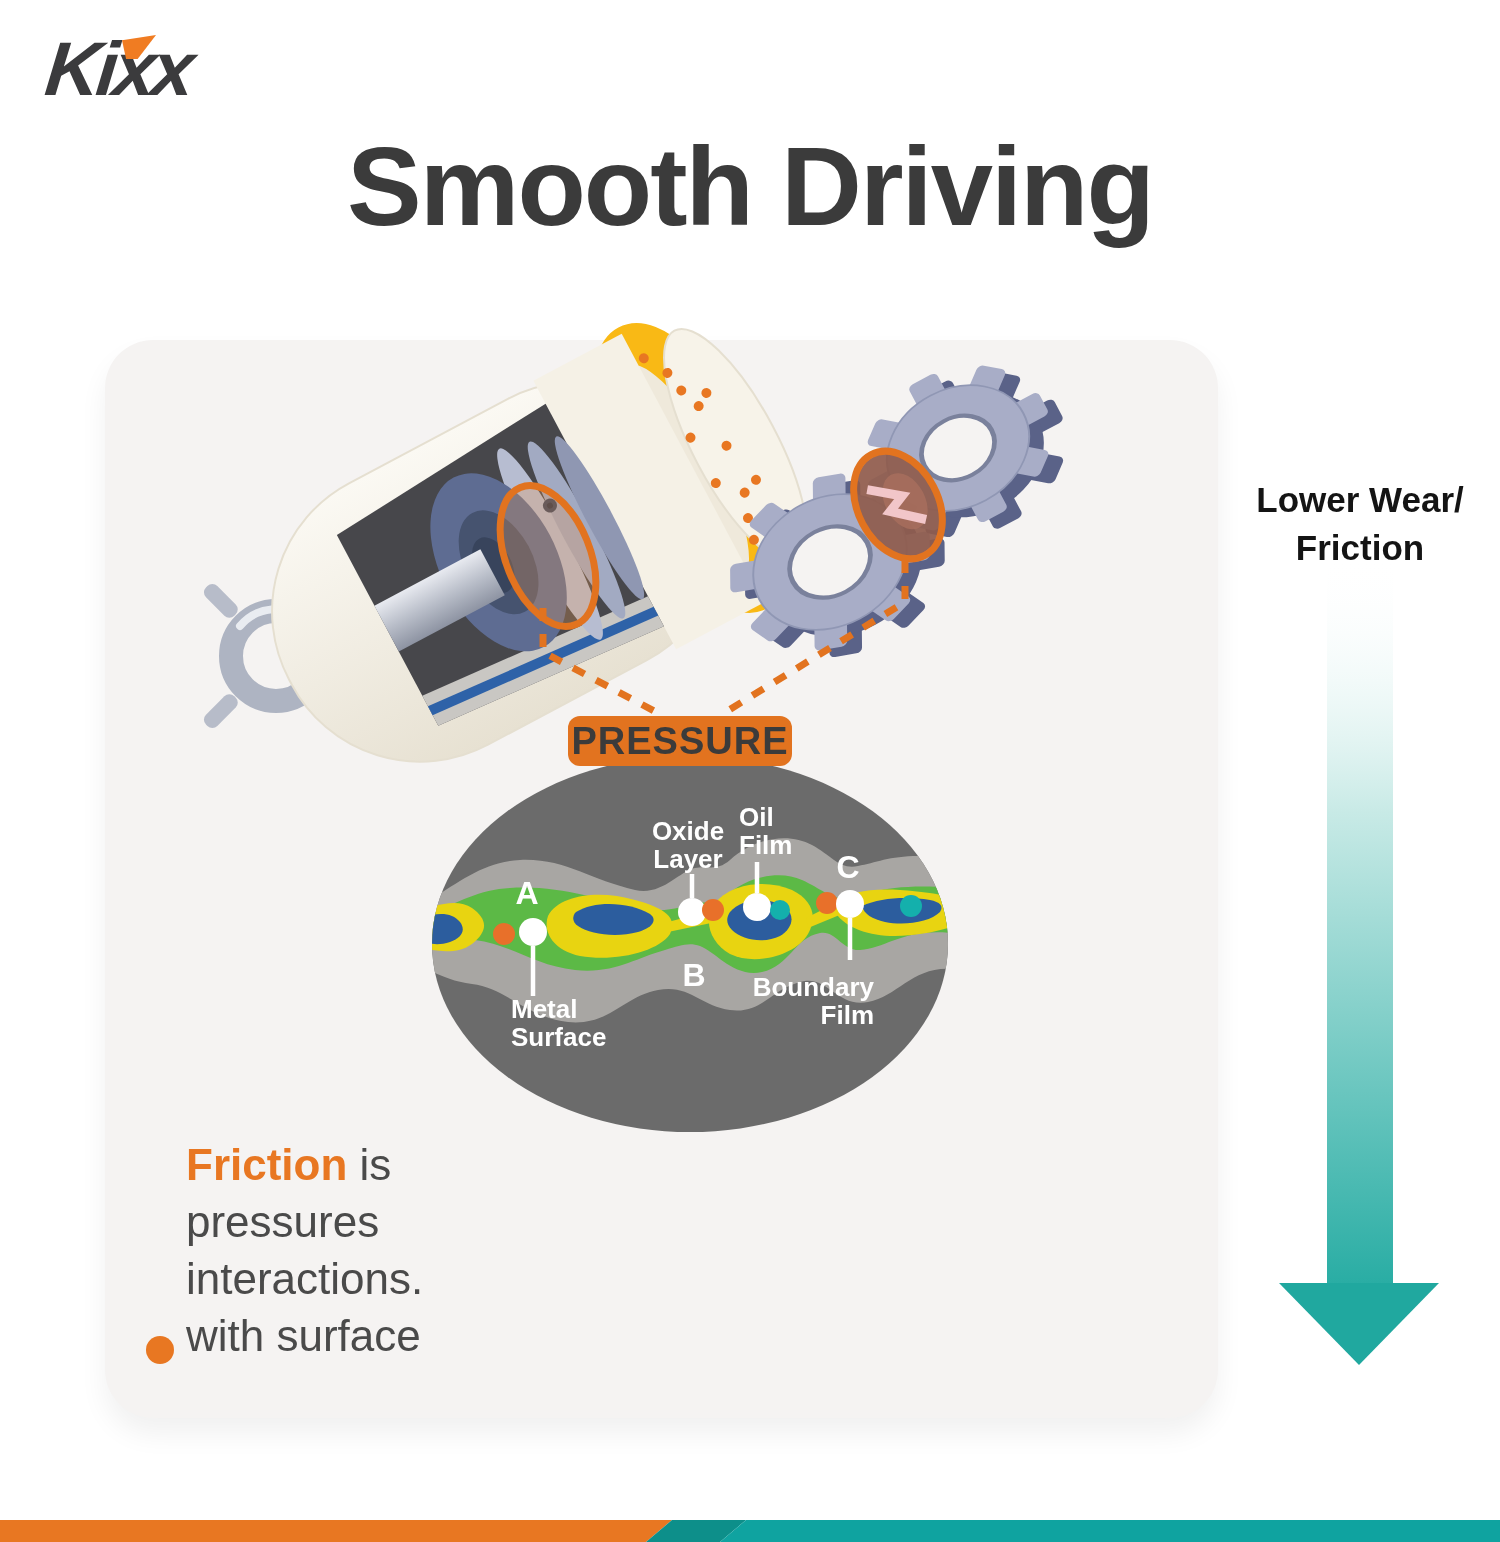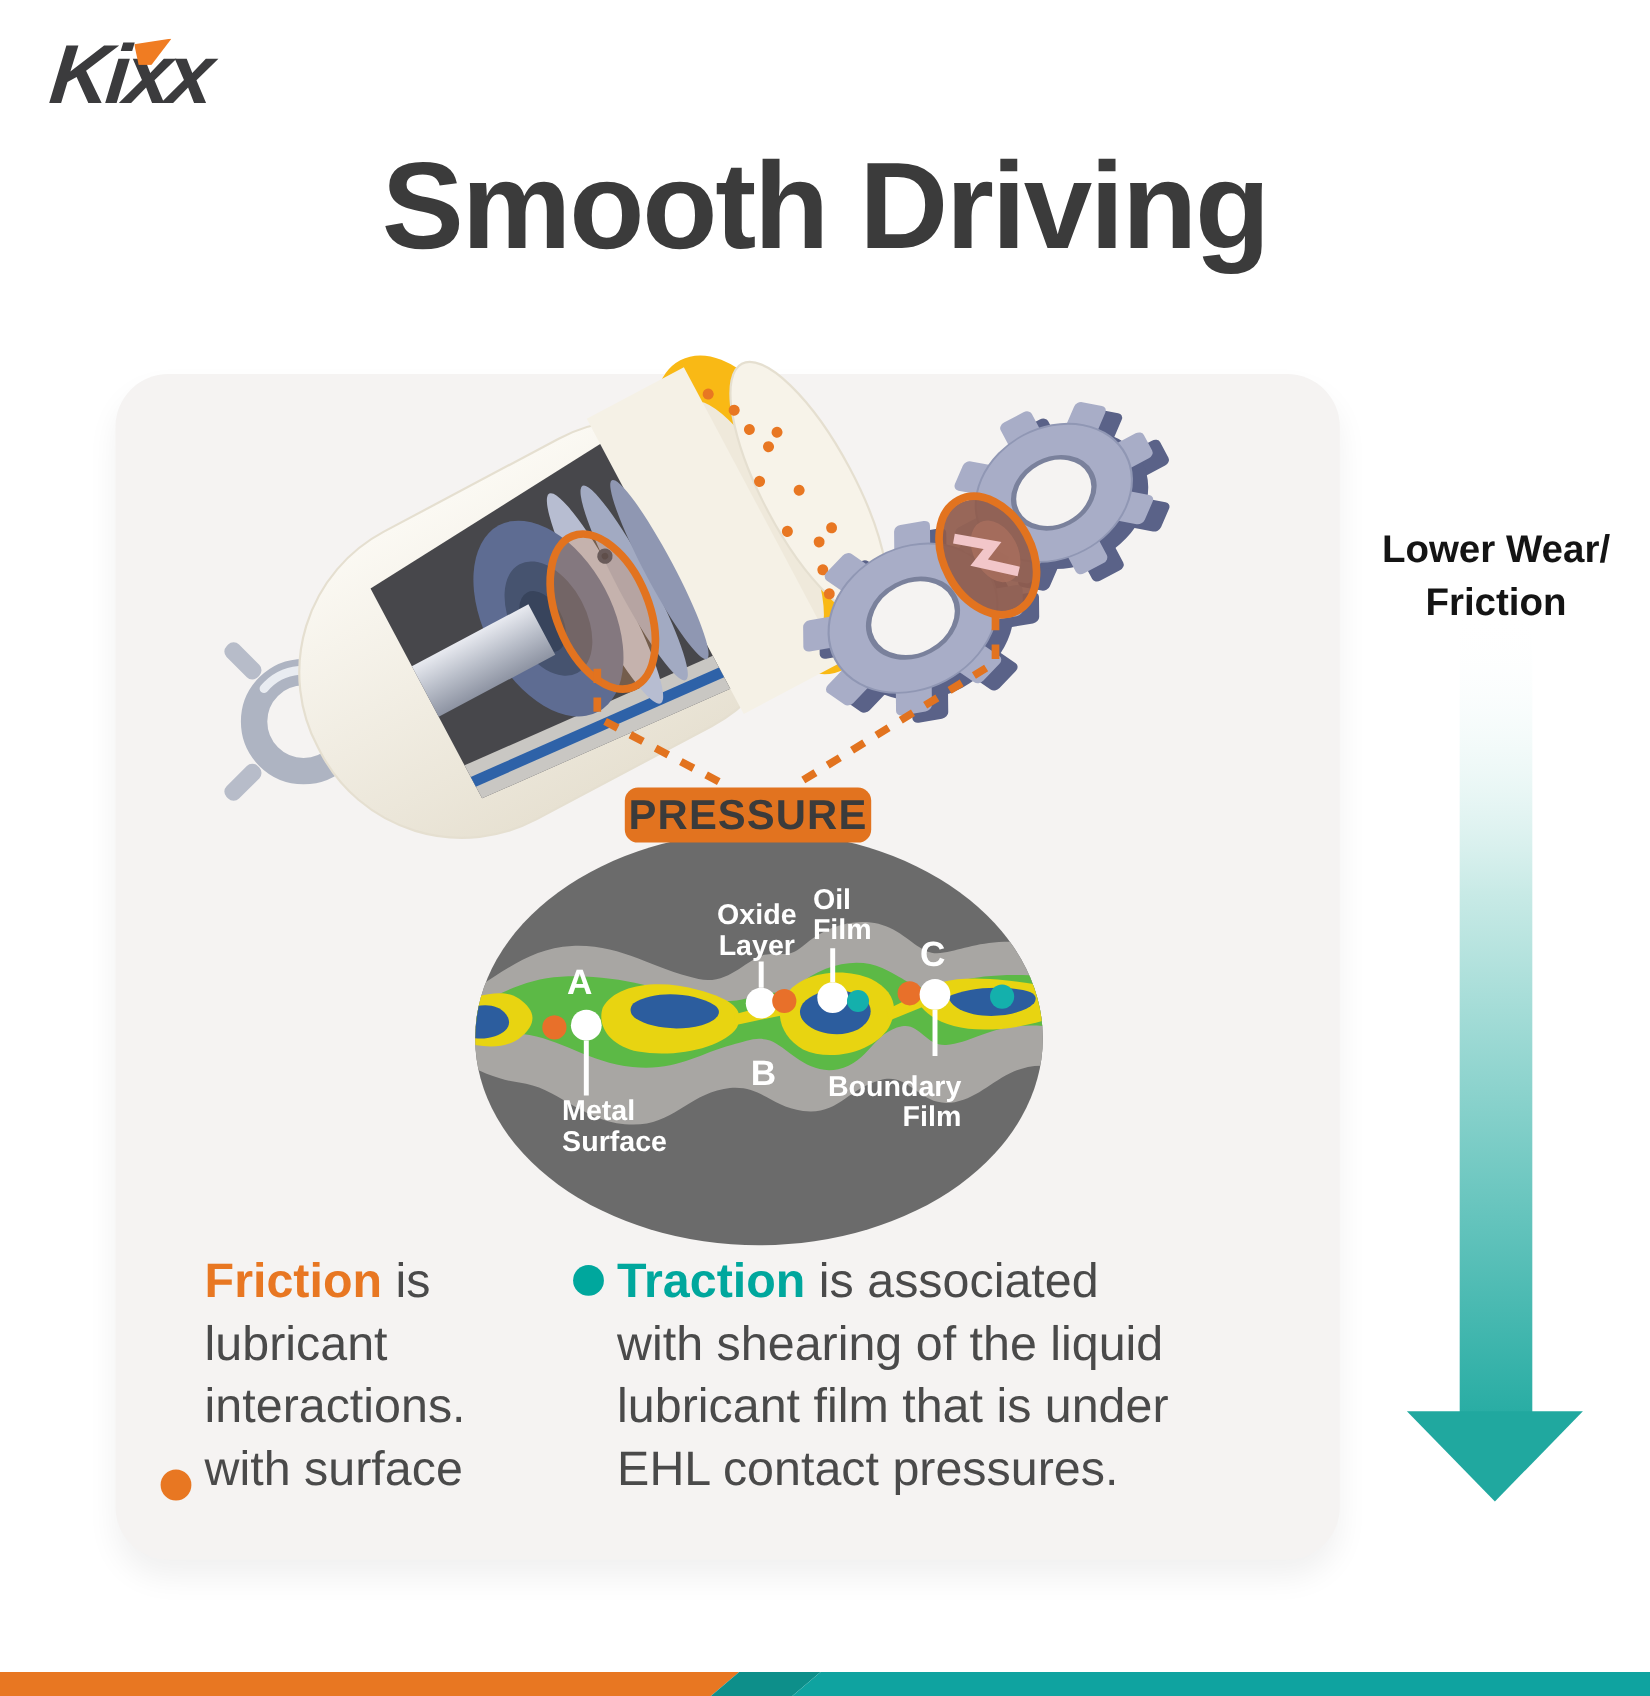--- a/index.html
+++ b/index.html
@@ -338,35 +338,26 @@
 
   <div id="side-note">
     <div>Lower Wear/</div>
     <div>Friction</div>
   </div>
 
   <div id="bullet-1" class="bullet">
     <span class="dot dot-orange"></span>
     <div class="btxt">
       <div class="line"><span class="term t-orange">Friction</span><span> is</span></div>
-      <div class="line">lubricant</div>
+      <div class="line">pressures</div>
       <div class="line">interactions.</div>
       <div class="line">with surface</div>
     </div>
   </div>
 
-  <div id="bullet-2" class="bullet">
-    <span class="dot dot-teal"></span>
-    <div class="btxt">
-      <div class="line"><span class="term t-teal">Traction</span><span> is associated</span></div>
-      <div class="line">with shearing of the liquid</div>
-      <div class="line">lubricant film that is under</div>
-      <div class="line">EHL contact pressures.</div>
-    </div>
-  </div>
 
   <svg id="footer" width="1500" height="22" viewBox="0 0 1500 22">
     <polygon points="0,0 672,0 646,22 0,22" fill="#E87722"></polygon>
     <polygon points="672,0 746,0 720,22 646,22" fill="#0D8F8A"></polygon>
     <polygon points="746,0 1500,0 1500,22 720,22" fill="#0FA3A0"></polygon>
   </svg>
 
 </div>
 
 </body></html>

